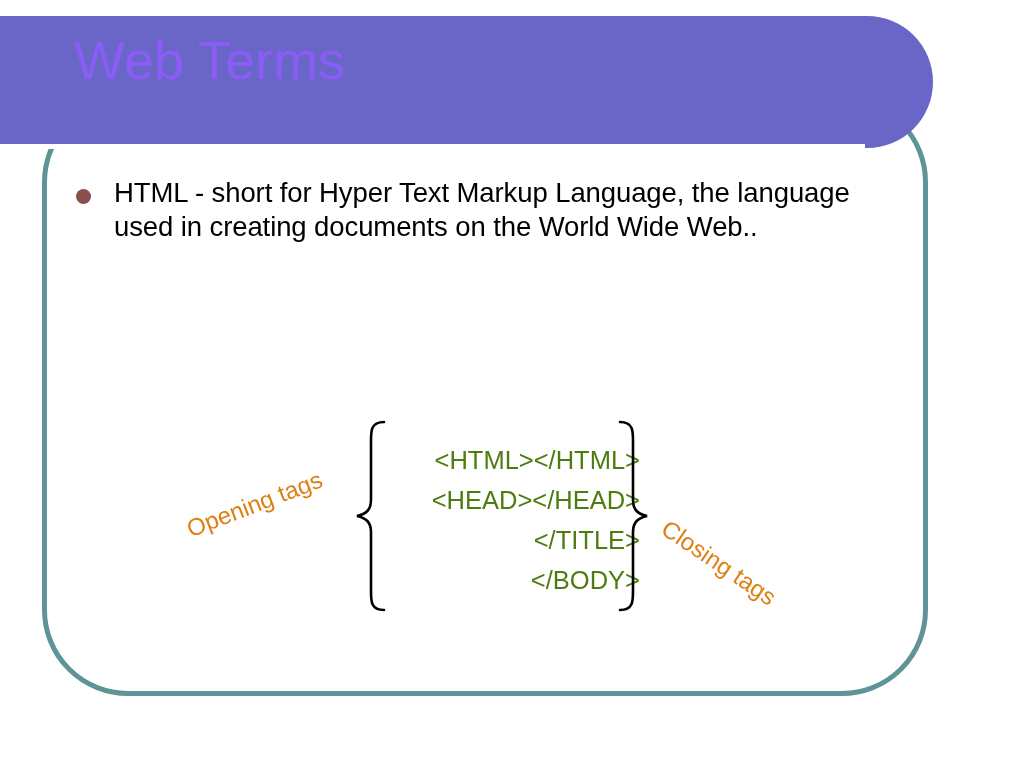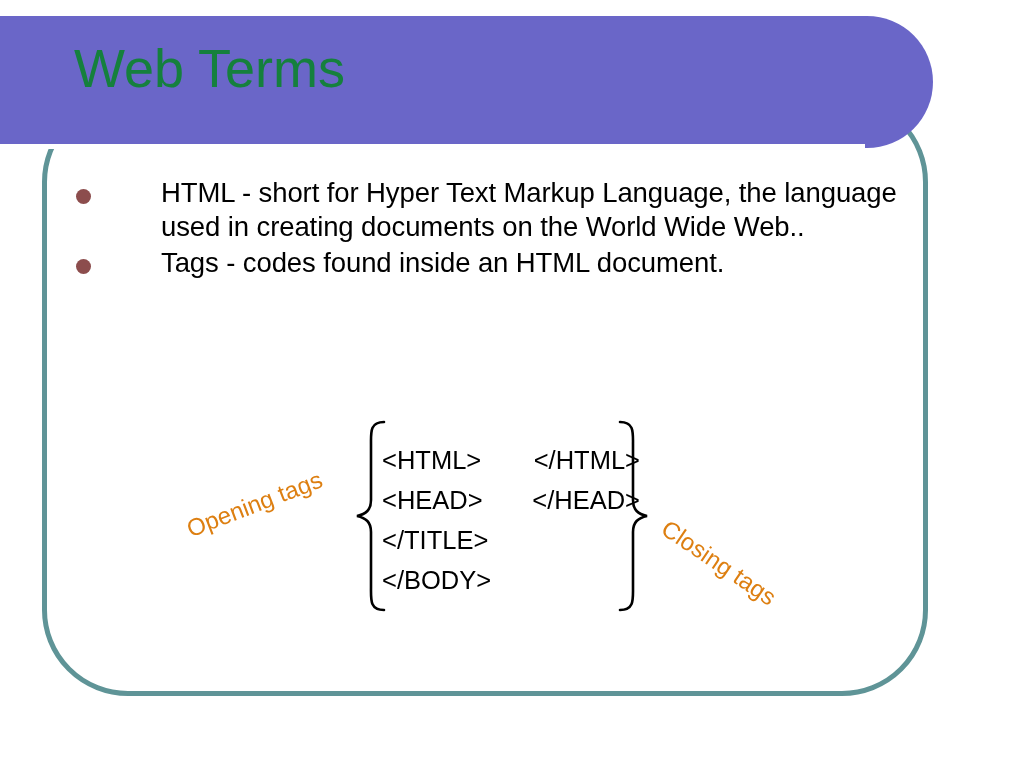--- a/index.html
+++ b/index.html
@@ -46,24 +46,24 @@
     width: 973px;
     height: 132px;
     background: #6a66c8;
     border-top-right-radius: 66px;
     border-bottom-right-radius: 66px;
     z-index: 3;
   }
   #title-text {
     position: absolute;
     left: 74px;
-    top: 38px;
+    top: 30px;
     font-size: 54px;
     line-height: 60px;
-    color: #15803d;
+    color: #8b5cf6;
     font-weight: normal;
     letter-spacing: 0px;
     white-space: nowrap;
     z-index: 4;
     text-align: center;
   }
   #title-rule {
     position: absolute;
     left: 0px;
     top: 128px;
@@ -95,44 +95,43 @@
     background: #8c4d4d;
     margin-top: 13px;
     margin-right: 23px;
   }
   .bullet-text {
     flex: 1 1 auto;
     font-size: 27.5px;
     line-height: 34px;
     color: #000000;
     letter-spacing: -0.1px;
-    margin-left: 47px;
   }
 
   
   #tag-diagram {
     position: absolute;
     left: 330px;
     top: 418px;
     width: 360px;
     height: 200px;
     z-index: 5;
   }
   #tag-rows {
     position: absolute;
     left: 52px;
     top: 22px;
     width: 258px;
   }
   .tag-row {
     display: flex;
-    justify-content: space-between;
+    justify-content: flex-end;
     font-size: 25.5px;
     line-height: 40px;
-    color: #000000;
+    color: #4d7c0f;
     white-space: nowrap;
   }
   .tag-open { text-align: left; }
   .tag-close { text-align: left; }
   .brace-svg {
     position: absolute;
     top: 0;
   }
   #brace-left { left: 24px; }
   #brace-right { left: 286px; }
@@ -171,24 +170,20 @@
   <div id="title-text">Web Terms</div>
 
   <div id="bullet-list">
 
     <div class="bullet-row">
       <span class="bullet-dot"></span>
       <span class="bullet-text">HTML - short for Hyper Text Markup Language, the language used in creating documents on the World Wide Web..</span>
     </div>
 
 
-    <div class="bullet-row">
-      <span class="bullet-dot"></span>
-      <span class="bullet-text">Tags - codes found inside an HTML document.</span>
-    </div>
 
   </div>
 
   <div id="tag-diagram">
 
     <svg class="brace-svg" id="brace-left" width="34" height="196">
       <path d="M30 4 C16 4 17 14 17 26 L17 82 C17 92 12 96 3 98 C12 100 17 104 17 114 L17 170 C17 182 16 192 30 192" fill="none" stroke="#000000" stroke-width="2.6" stroke-linecap="round"></path>
     </svg>
 
     <div id="tag-rows">

